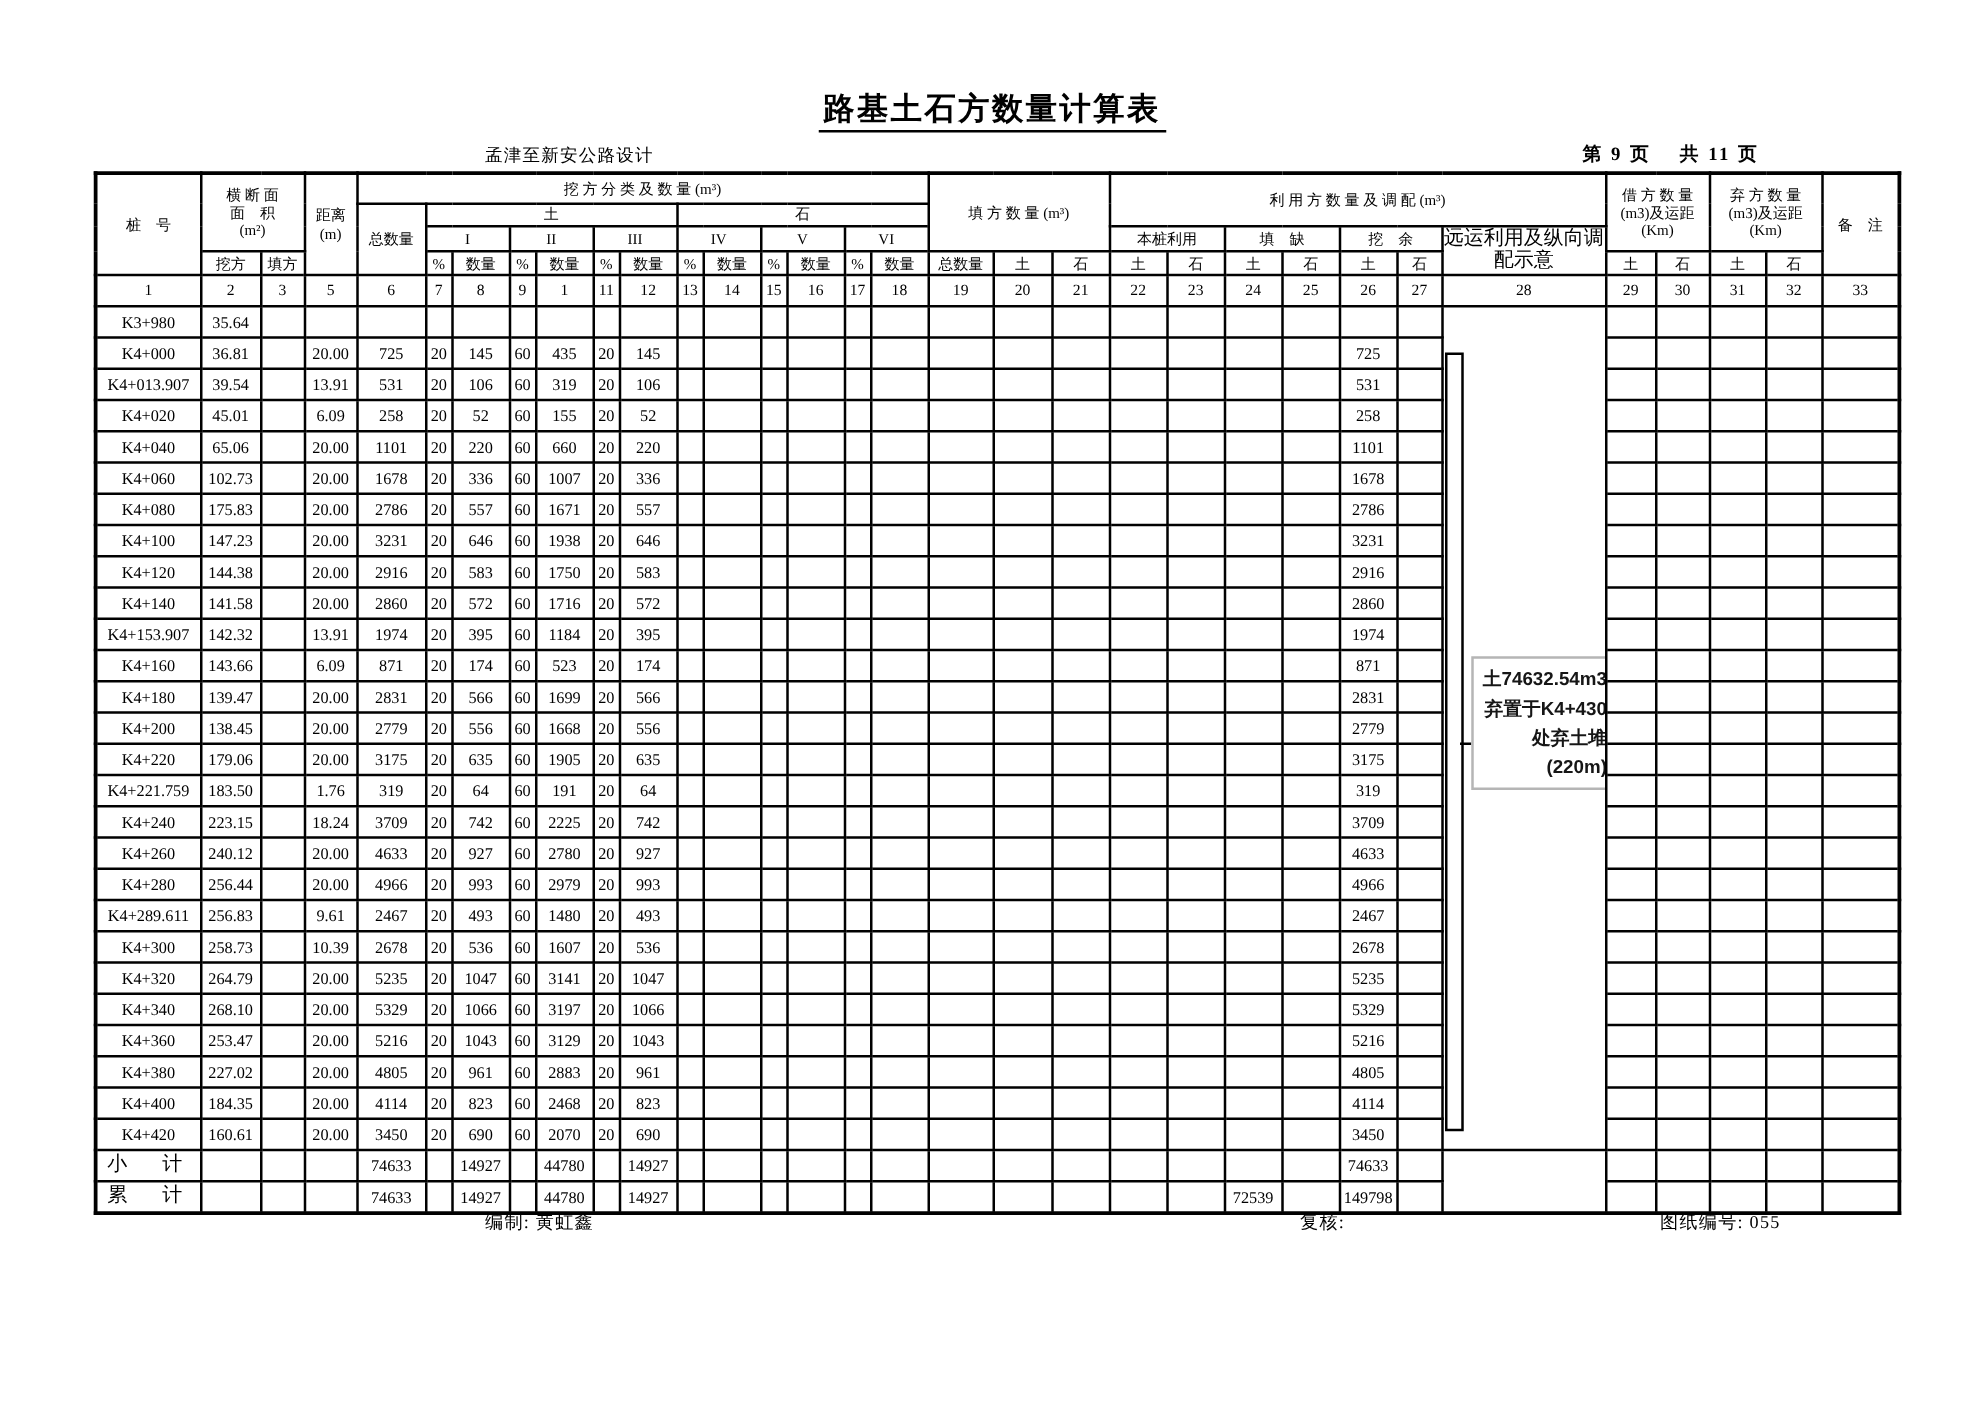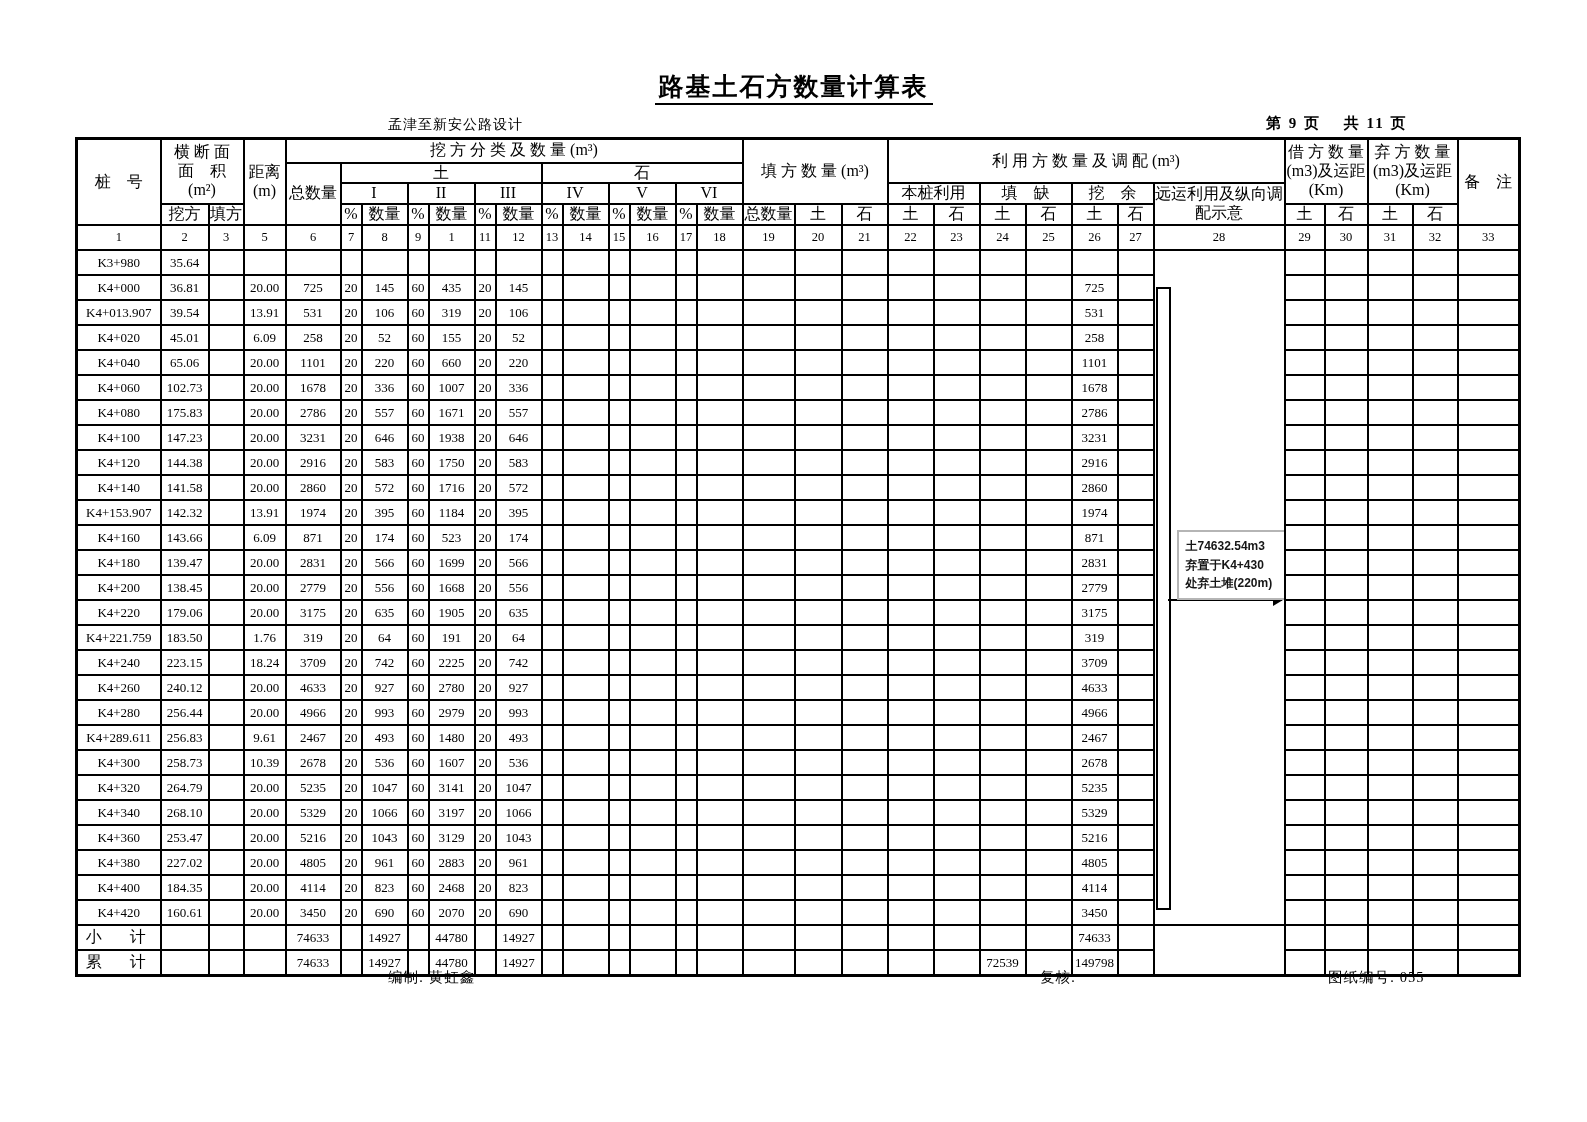--- a/index.html
+++ b/index.html
@@ -9,39 +9,39 @@
   .doc-title span{font-size:25px;font-weight:bold;letter-spacing:2px;border-bottom:2px solid #000;padding:0 4px 3px 4px;}
   .sub-left{position:absolute;left:388px;top:116px;font-size:14px;letter-spacing:1px;}
   .page-info{position:absolute;left:1266px;top:114px;font-size:15px;letter-spacing:2px;font-weight:bold;}
   .footer-item{position:absolute;top:968px;font-size:14.5px;letter-spacing:1px;}
   .f-prep{left:388px;} .f-check{left:1040px;} .f-draw{left:1328px;}
 
   .table-wrap{position:absolute;left:75px;top:137px;}
   table{border-collapse:collapse;table-layout:fixed;border:3px solid #000;}
   th,td{border:2px solid #000;text-align:center;vertical-align:middle;padding:0;
         font-weight:normal;font-size:13px;line-height:1.18;overflow:hidden;}
-  thead th{font-size:16px;}
+  thead th{font-size:12px;}
   .ml{white-space:pre-line;}
   .hr1{height:24px;} .hr2{height:18px;} .hr3{height:18px;} .hr4{height:16px;}
   .haul-head{font-size:16px;letter-spacing:0;}
   tr.num-row td{height:17px;font-size:12.5px;}
   tbody tr{height:25px;}
   tbody td{font-size:13px;}
   tr.total-row td:first-child{font-size:16px;letter-spacing:6px;}
   tr.total-row{height:25px;}
 
   .diagram-cell{position:relative;padding:0;}
   .bracket{position:absolute;left:1px;top:36px;bottom:14px;width:11px;
            border:2px solid #000;background:transparent;}
   .haul-arrow-line{position:absolute;left:13px;right:2px;top:348px;height:0;border-top:2px solid #000;}
   .haul-arrow-head{position:absolute;right:1px;top:343px;width:0;height:0;
            border-left:10px solid #000;border-top:6px solid transparent;border-bottom:6px solid transparent;}
   .note-box{position:absolute;left:22px;top:279px;width:100px;background:#fff;
-           border:2px solid #b5b5b5;padding:5px 2px 5px 7px;text-align:left;
-           font-family:"Liberation Sans","DejaVu Sans",sans-serif;font-size:12px;
+           border:2px solid #b5b5b5;padding:5px 2px 5px 7px;text-align:right;
+           font-family:"Liberation Sans","DejaVu Sans",sans-serif;font-size:15px;
            font-weight:bold;color:#161616;line-height:1.55;letter-spacing:0;}
 </style>
 </head>
 <body>
 
 <div class="sheet">
 
   <div class="doc-title">
     <span>路基土石方数量计算表</span>
   </div>

